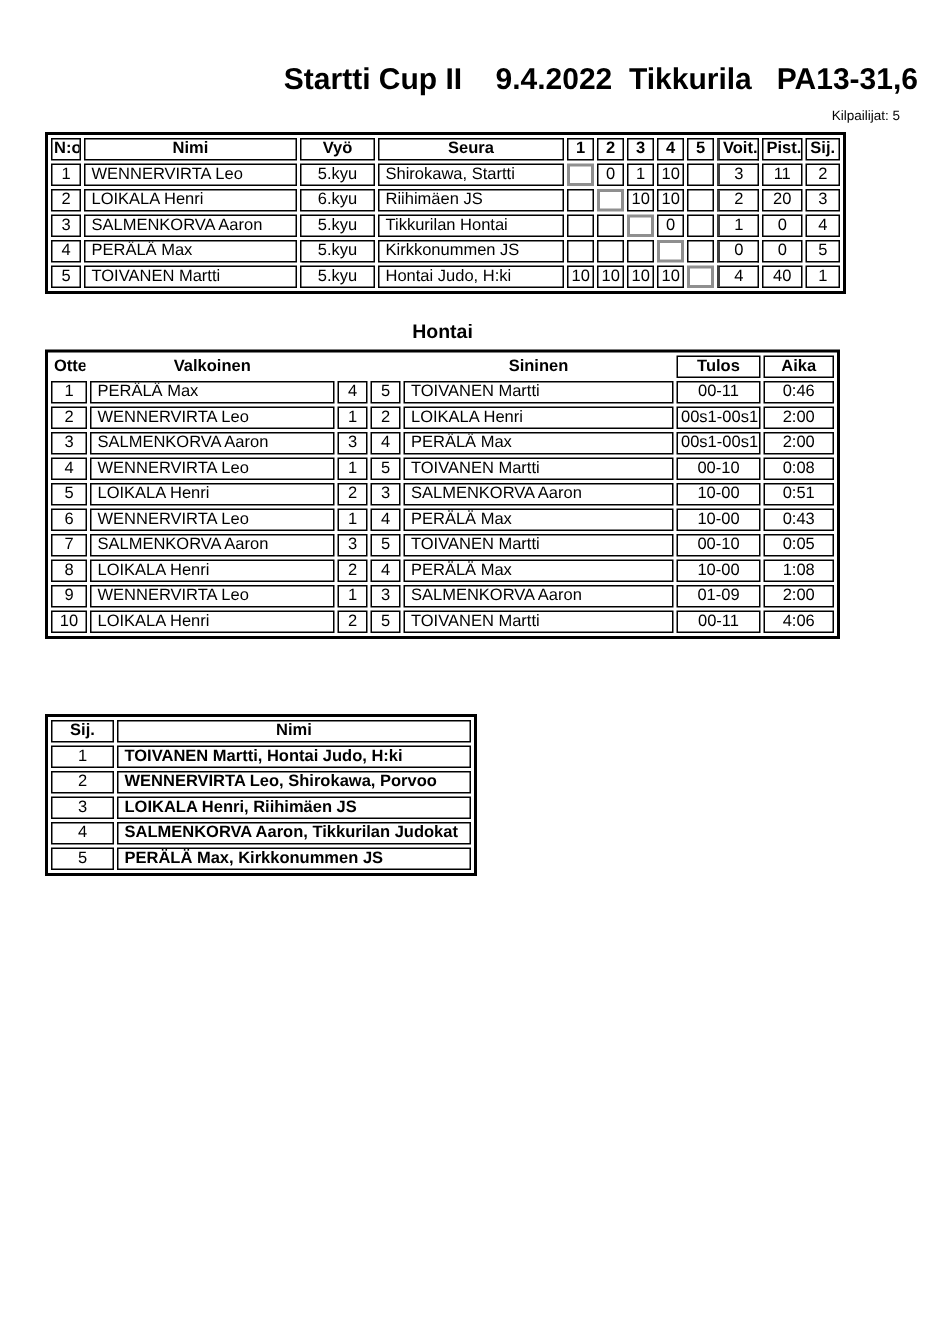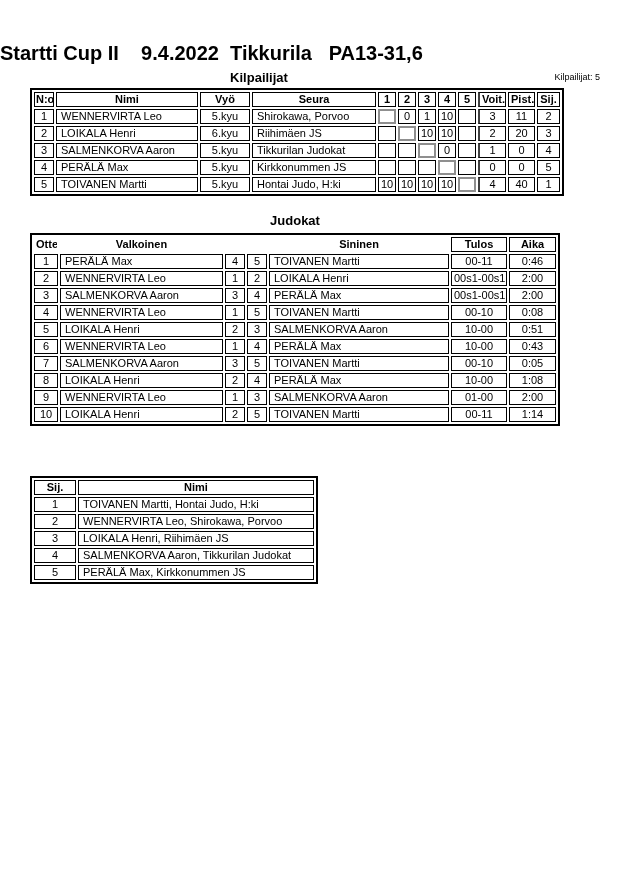--- a/index.html
+++ b/index.html
@@ -3,21 +3,21 @@
 <meta charset="utf-8">
 <style>
   html,body { margin:0; padding:0; background:#fff; }
   .page {
     position:relative; width:630px; height:891px; background:#fff;
     color:#000; font-family:"Liberation Sans", sans-serif;
     overflow:hidden;
   }
   .title {
     position:absolute; top:42px; left:0; width:612px;
-    text-align:left; font-weight:bold; font-size:20px; white-space:pre;
+    text-align:right; font-weight:bold; font-size:20px; white-space:pre;
   }
   .sect { position:absolute; font-weight:bold; font-size:13px; text-align:center; }
   .sect-kilpailijat { top:70px; left:0; width:518px; }
   .sect-ottelut    { top:213px; left:30px; width:530px; }
   .sect-tulokset   { top:457px; left:30px; width:288px; }
   .count { position:absolute; top:72px; right:30px; font-size:9px;text-align:center; }
 
   table {
     position:absolute; border-collapse:separate; border-spacing:2px;
     border:2px solid #000; table-layout:fixed; background:#fff;
@@ -40,30 +40,29 @@
   #t1 th:nth-child(10), #t1 td:nth-child(10) { border-left:2px solid #404040; }
   
   #t1 td.diag { border:2px solid #8f8f8f; }
 
   
   #t2 th.nb { border:1px solid transparent; }
   #t2 th:nth-child(1) { text-align:left; padding-left:1px; }
   #t2 td[data-name="cell-white"], #t2 td[data-name="cell-blue"] { text-align:left; padding-left:4px; }
 
   
-  #t3 td[data-name="cell-name"] { text-align:left; padding-left:4px; }
+  #t3 td[data-name="cell-name"] { text-align:left; padding-left:4px;font-weight:bold; }
 </style>
 </head>
 <body>
 
 <div class="page" data-name="results-sheet-page">
 
   <div class="title" data-name="page-title">Startti Cup II    9.4.2022  Tikkurila   PA13-31,6</div>
 
-  <div class="sect sect-kilpailijat" data-name="competitors-heading">Kilpailijat</div>
   <div class="count" data-name="competitors-count">Kilpailijat: 5</div>
 
   <table id="t1" data-name="competitors-table">
     <colgroup>
       <col style="width:20px">
         <col style="width:142px">
         <col style="width:50px">
         <col style="width:124px">
       <col style="width:18px">
         <col style="width:18px">
@@ -88,21 +87,21 @@
         <th data-name="col-wins">Voit.</th>
         <th data-name="col-points">Pist.</th>
         <th data-name="col-place">Sij.</th>
       </tr>
     </thead>
     <tbody data-name="competitors-body">
         <tr data-name="table-row">
           <td data-name="cell-no">1</td>
           <td data-name="cell-name">WENNERVIRTA Leo</td>
           <td data-name="cell-belt">5.kyu</td>
-          <td data-name="cell-club">Shirokawa, Porvoo</td>
+          <td data-name="cell-club">Shirokawa, Startti</td>
           <td data-name="cell-scores-0" class="diag"></td>
           <td data-name="cell-scores-1">0</td>
           <td data-name="cell-scores-2">1</td>
           <td data-name="cell-scores-3">10</td>
           <td data-name="cell-scores-4"></td>
           <td data-name="cell-wins">3</td>
           <td data-name="cell-points">11</td>
           <td data-name="cell-place">2</td>
         </tr>
         <tr data-name="table-row">
@@ -116,21 +115,21 @@
           <td data-name="cell-scores-3">10</td>
           <td data-name="cell-scores-4"></td>
           <td data-name="cell-wins">2</td>
           <td data-name="cell-points">20</td>
           <td data-name="cell-place">3</td>
         </tr>
         <tr data-name="table-row">
           <td data-name="cell-no">3</td>
           <td data-name="cell-name">SALMENKORVA Aaron</td>
           <td data-name="cell-belt">5.kyu</td>
-          <td data-name="cell-club">Tikkurilan Judokat</td>
+          <td data-name="cell-club">Tikkurilan Hontai</td>
           <td data-name="cell-scores-0"></td>
           <td data-name="cell-scores-1"></td>
           <td data-name="cell-scores-2" class="diag"></td>
           <td data-name="cell-scores-3">0</td>
           <td data-name="cell-scores-4"></td>
           <td data-name="cell-wins">1</td>
           <td data-name="cell-points">0</td>
           <td data-name="cell-place">4</td>
         </tr>
         <tr data-name="table-row">
@@ -157,21 +156,21 @@
           <td data-name="cell-scores-2">10</td>
           <td data-name="cell-scores-3">10</td>
           <td data-name="cell-scores-4" class="diag"></td>
           <td data-name="cell-wins">4</td>
           <td data-name="cell-points">40</td>
           <td data-name="cell-place">1</td>
         </tr>
       </tbody>
   </table>
 
-  <div class="sect sect-ottelut" data-name="matches-heading">Judokat</div>
+  <div class="sect sect-ottelut" data-name="matches-heading">Hontai</div>
 
   <table id="t2" data-name="matches-table">
     <colgroup>
       <col style="width:24px">
         <col style="width:163px">
         <col style="width:20px">
         <col style="width:20px">
       <col style="width:180px">
         <col style="width:56px">
         <col style="width:47px">
@@ -258,31 +257,31 @@
           <td data-name="cell-blue">PERÄLÄ Max</td>
           <td data-name="cell-result">10-00</td>
           <td data-name="cell-time">1:08</td>
         </tr>
         <tr data-name="table-row">
           <td data-name="cell-no">9</td>
           <td data-name="cell-white">WENNERVIRTA Leo</td>
           <td data-name="cell-white_no">1</td>
           <td data-name="cell-blue_no">3</td>
           <td data-name="cell-blue">SALMENKORVA Aaron</td>
-          <td data-name="cell-result">01-00</td>
+          <td data-name="cell-result">01-09</td>
           <td data-name="cell-time">2:00</td>
         </tr>
         <tr data-name="table-row">
           <td data-name="cell-no">10</td>
           <td data-name="cell-white">LOIKALA Henri</td>
           <td data-name="cell-white_no">2</td>
           <td data-name="cell-blue_no">5</td>
           <td data-name="cell-blue">TOIVANEN Martti</td>
           <td data-name="cell-result">00-11</td>
-          <td data-name="cell-time">1:14</td>
+          <td data-name="cell-time">4:06</td>
         </tr>
       </tbody>
   </table>
 
 
   <table id="t3" data-name="results-table">
     <colgroup>
       <col style="width:42px">
         <col style="width:236px">
     </colgroup>

